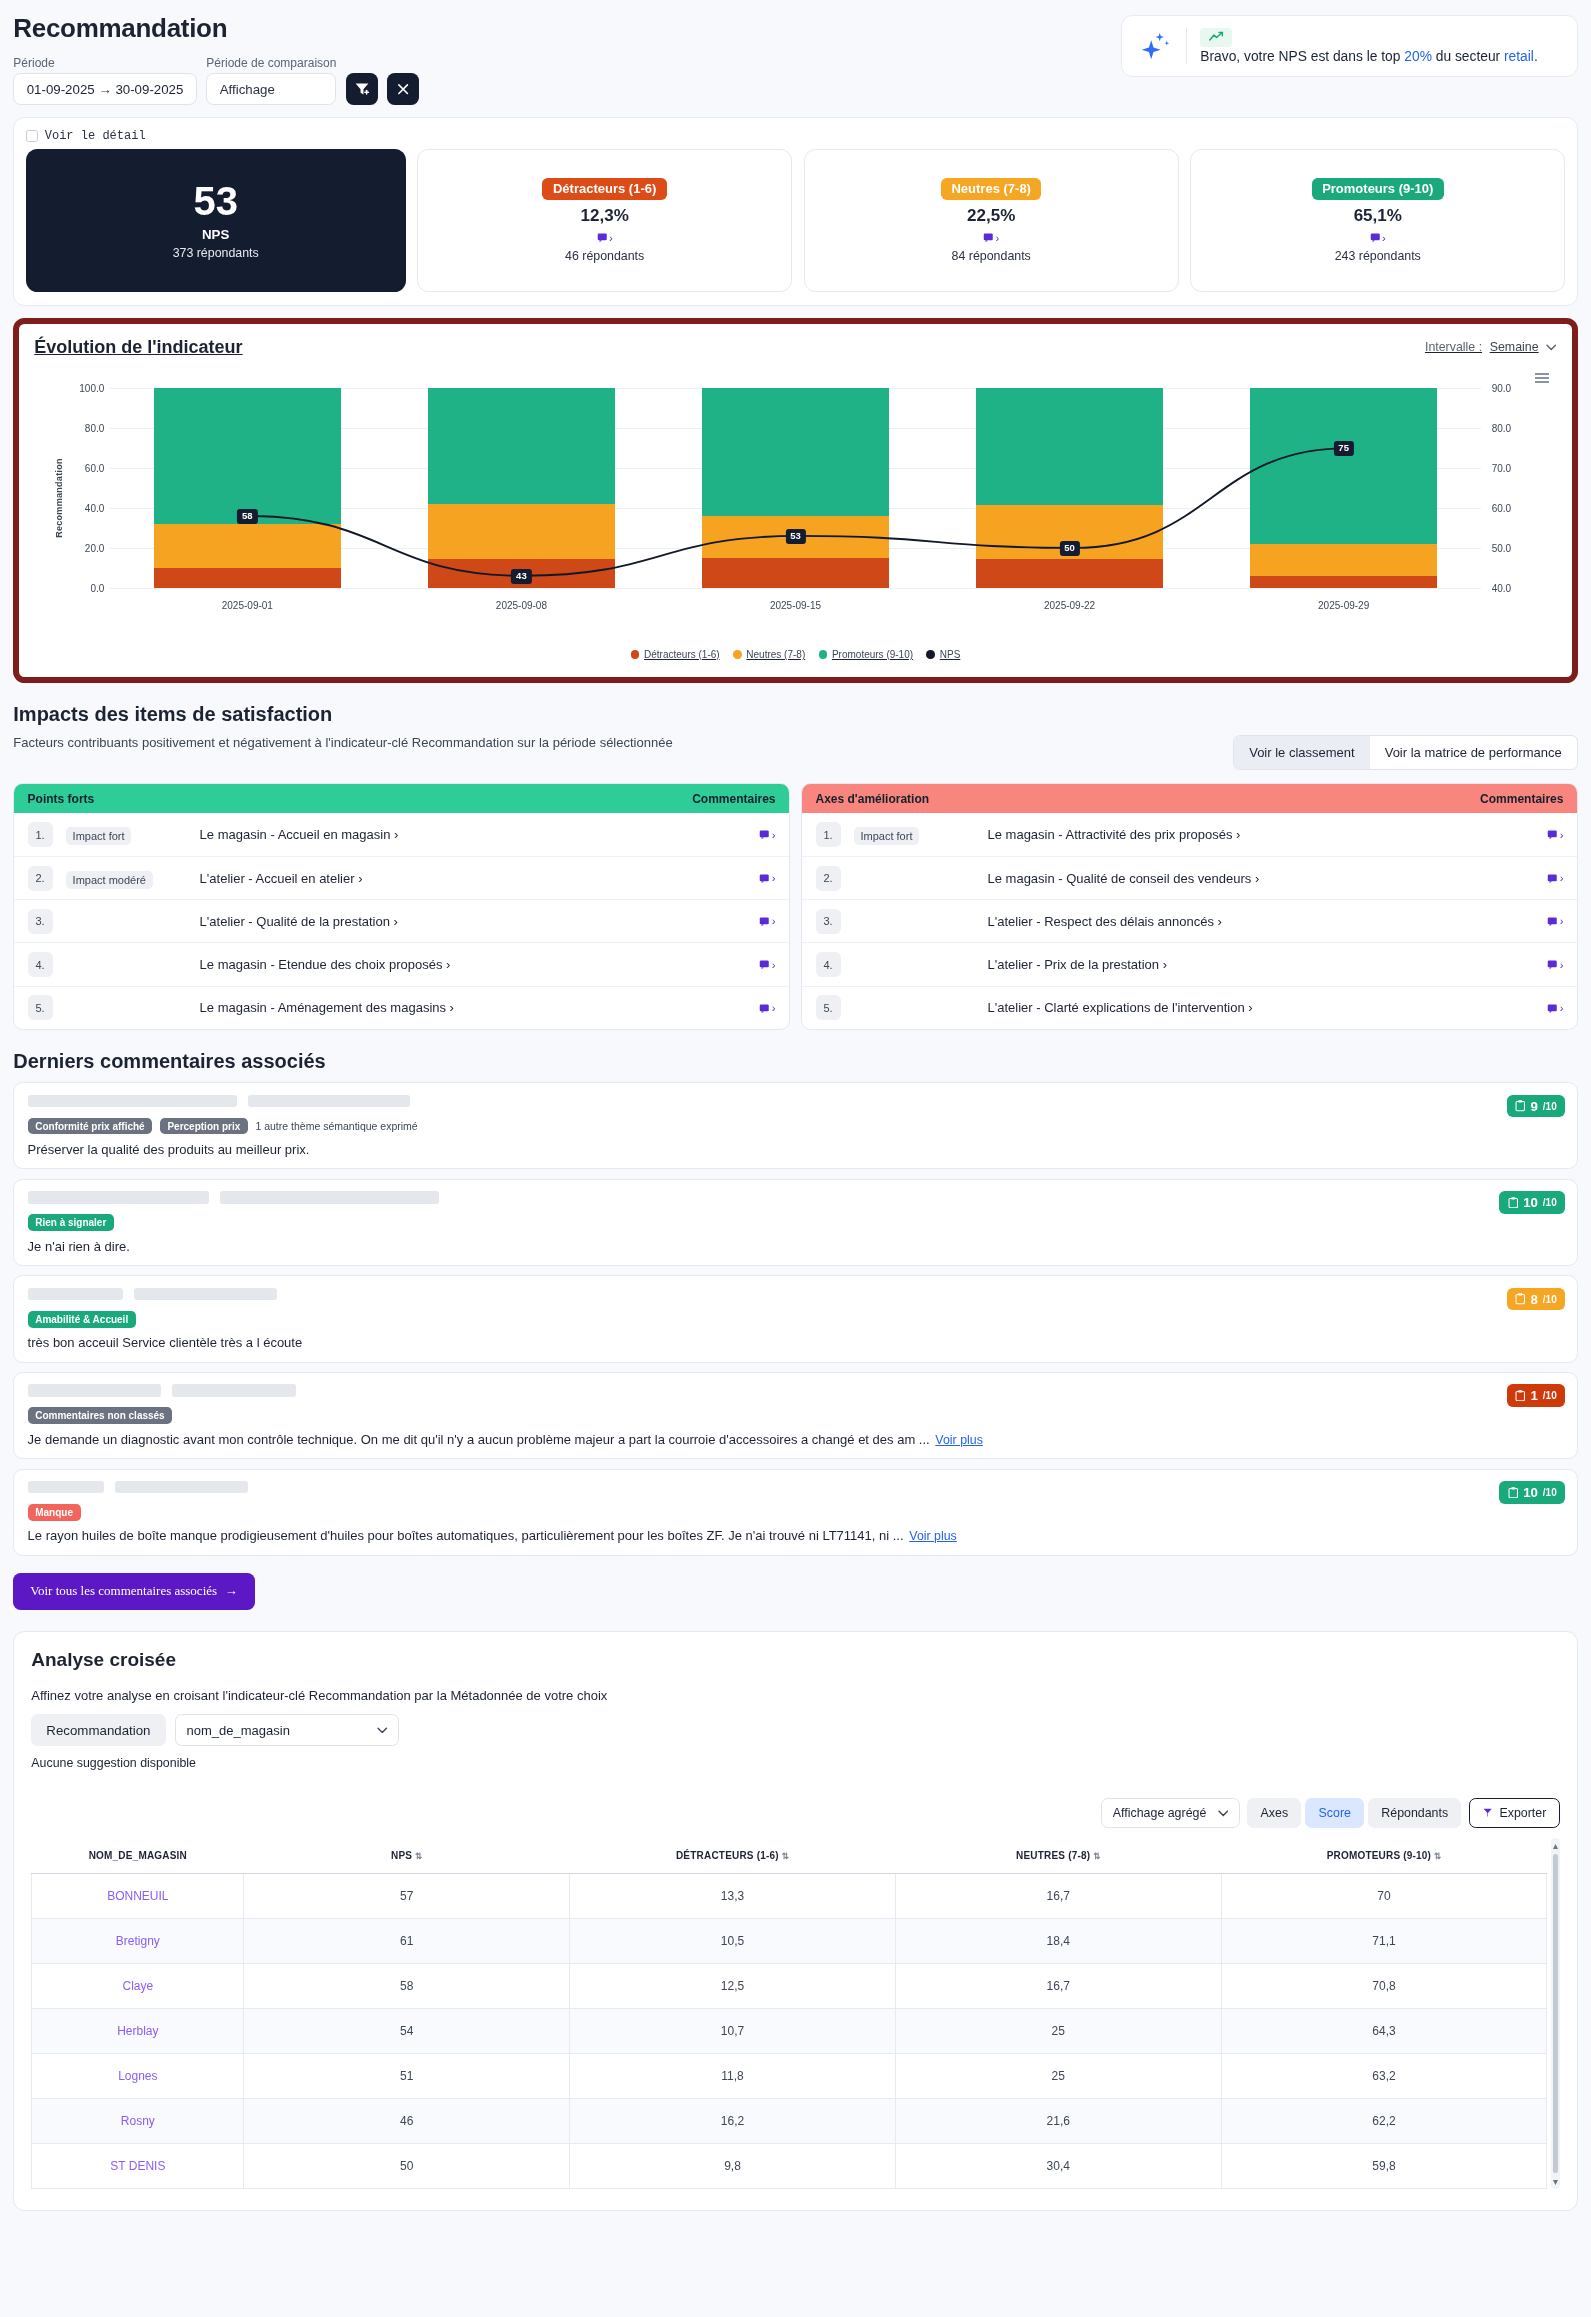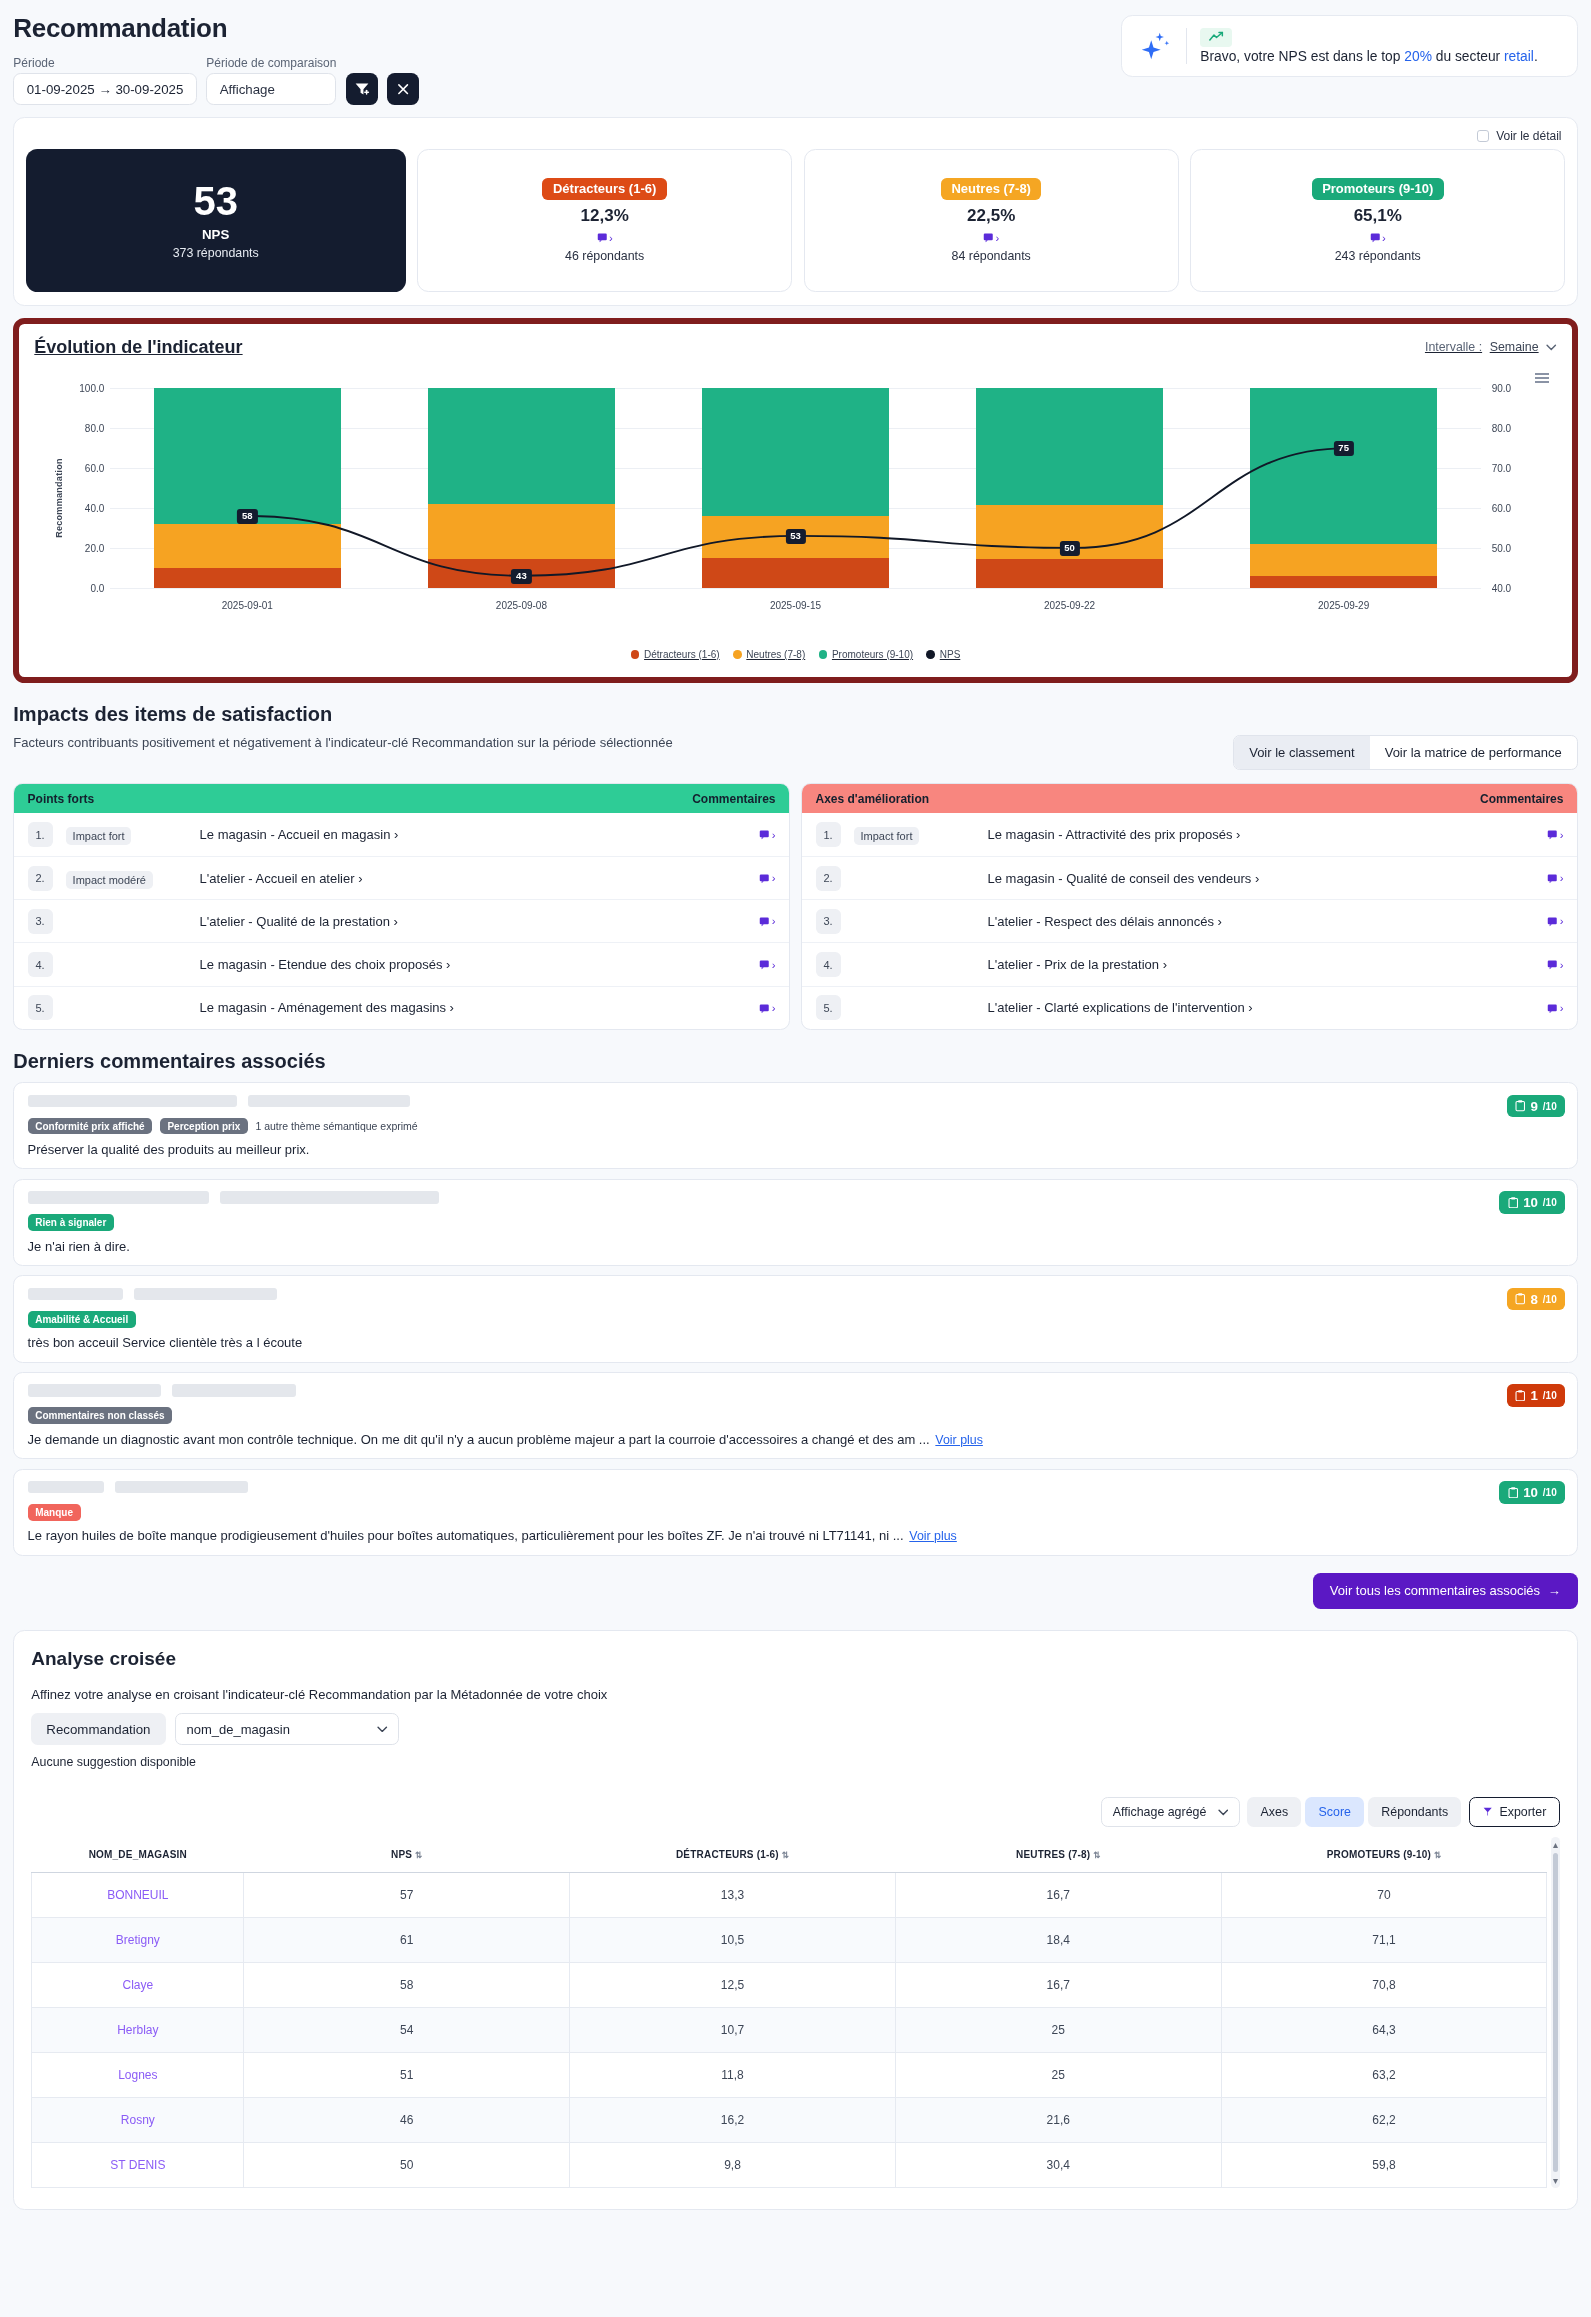--- a/index.html
+++ b/index.html
@@ -39,21 +39,21 @@
   .sparkle { width: 36px; display:flex; align-items:center; justify-content:center; }
   .vline { width: 1px; align-self: stretch; background: #e2e6ee; }
   .insight-body { display: flex; flex-direction: column; gap: 2.9px; }
   .trend-chip { width: 32px; height: 19px; background: #e8f8f0; border-radius: 3.8px;
     display:flex; align-items:center; justify-content:center; }
   .insight-text { font-size: 13.8px; color: #1c2333; }
   .insight-text .accent { color: #2563eb; }
 
   
   .kpi-wrap { background:#fff; border:1px solid #e6eaf1; border-radius:11.4px; margin-top:11.4px; padding: 9.5px 11.4px 13.3px 11.4px; }
-  .detail-row { display:flex; justify-content:flex-end; align-items:center; gap:6.7px; padding: 1.9px 3.8px 5.7px 0; }
+  .detail-row { display:flex; justify-content:flex-start; align-items:center; gap:6.7px; padding: 1.9px 3.8px 5.7px 0; font-family: Liberation Mono, monospace; }
   .checkbox { width: 12.4px; height: 12.4px; border:1px solid #c3cad6; border-radius:2.9px; background:#fff; }
   .detail-label { font-size: 12px; color:#2a3142; }
   .kpi-row { display:flex; gap: 11.4px; align-items: stretch; }
   .kpi-main {
     background:#141c2f; border-radius:11.4px; flex: 0 0 380px; height:143px;
     display:flex; flex-direction:column; align-items:center; justify-content:center; color:#fff;
   }
   .kpi-main .value { font-size: 40px; font-weight: bold; line-height: 1; }
   .kpi-main .name { font-size: 13.3px; font-weight: bold; margin-top: 6.7px; }
   .kpi-main .sub { font-size: 12.4px; margin-top: 3.8px; color:#e6eaf1; }
@@ -130,21 +130,21 @@
   .cmt-text { font-size: 13px; color:#1c2333; }
   .voirplus { color:#2563eb; text-decoration:underline; font-size:12.4px; margin-left:5.7px; }
   .score-badge {
     position:absolute; right: 11.4px; top: 11.4px; border-radius:5.7px; color:#fff;
     display:flex; align-items:center; gap:4.8px; padding: 3.8px 8.6px; font-size:13.3px; font-weight:bold;
   }
   .score-badge .of { font-size:10px; font-weight:bold; }
   .score-badge.green { background:#1aa97a; }
   .score-badge.orange { background:#f5a623; }
   .score-badge.red { background:#cf3a0a; }
-  .cta-row { display:flex; justify-content:flex-end; margin-top: 17px; }
+  .cta-row { display:flex; justify-content:flex-start; margin-top: 17px; font-family: Liberation Serif, serif; }
   .cta {
     background:#5b18c4; color:#fff; border-radius:7.6px; padding: 10.5px 17px; font-size:13px;
     display:flex; align-items:center; gap:7.6px; cursor:pointer;
   }
 
   
   .cross-card { background:#fff; border:1px solid #e4e8f0; border-radius:11.4px; margin-top: 21px; padding: 17px 17px 21px 17px; }
   .cross-title { font-size: 19px; font-weight:bold; }
   .cross-sub { font-size: 13px; color:#1c2333; margin-top: 17px; }
   .cross-ctrls { display:flex; align-items:center; gap:9.5px; margin-top: 11.4px; }

